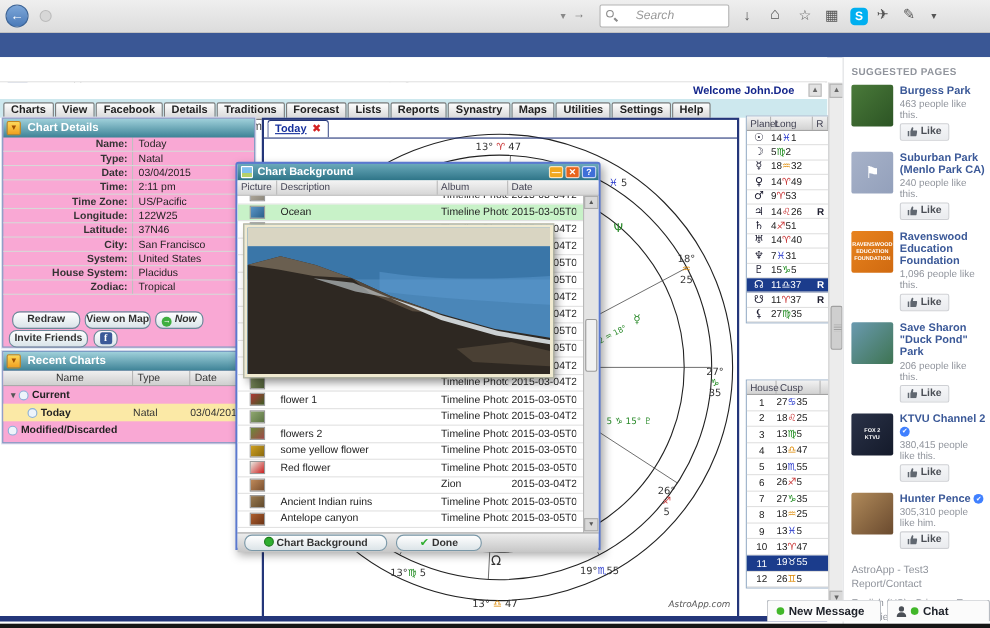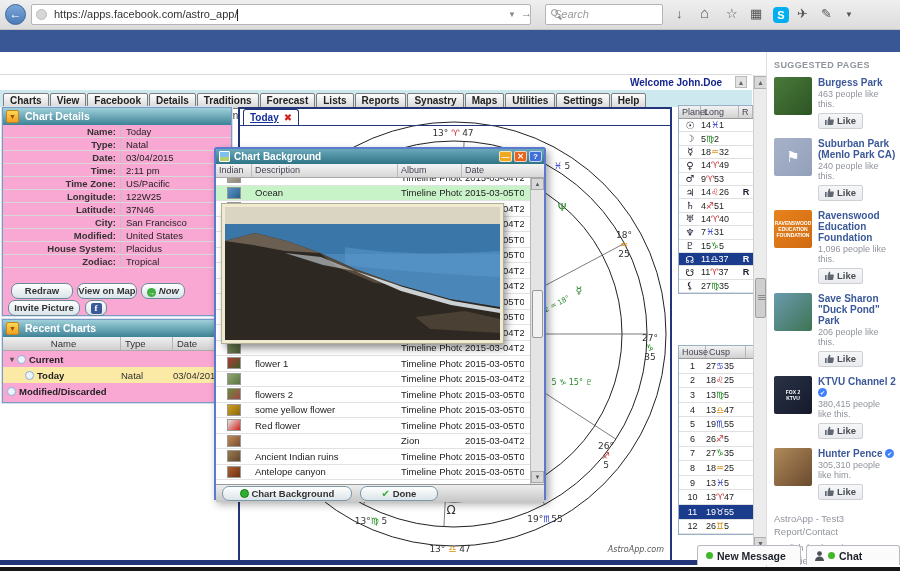--- a/index.html
+++ b/index.html
@@ -10,21 +10,21 @@
   .sym { font-family:"DejaVu Sans", sans-serif; }
 
   
   #bbar { left:0; top:0; width:900px; height:30px; background:linear-gradient(#efefef,#dcdcdc); border-bottom:1px solid #c2c2c2; }
   #backbtn { left:5px; top:4px; width:21px; height:21px; border-radius:50%; background:linear-gradient(#7da7d9,#4a7ab8); border:1px solid #3c6496; color:#fff; font-size:12px; text-align:center; line-height:19px; }
   #urlbar { left:31px; top:4px; width:500px; height:21px; background:#fff; border:1px solid #b4b4b4; border-radius:2px; font-size:11px; color:#333; line-height:19px; padding-left:22px; white-space:nowrap; overflow:hidden; }
   #urlglobe { left:36px; top:9px; width:11px; height:11px; border-radius:50%; background:#d7d7d7; border:1px solid #bbb; }
   .caret { display:inline-block; width:1px; height:12px; background:#222; vertical-align:middle; }
   #urldrop { left:508px; top:10px; font-size:8px; color:#888; }
   #urlgo { left:521px; top:7px; font-size:11px; color:#777; }
-  #bsearch { left:545px; top:4px; width:118px; height:21px; background:#fff; border:1px solid #b4b4b4; border-radius:2px; color:#999; font-size:11px; font-style:italic; line-height:19px; padding-left:8px; }
+  #bsearch { left:545px; top:4px; width:118px; height:21px; background:#fff; border:1px solid #b4b4b4; border-radius:2px; color:#999; font-size:11px; font-style:italic; line-height:19px; padding-left:32px; }
   .mag { position:absolute; width:7px; height:7px; border:1.5px solid #8a8a8a; border-radius:50%; }
   .mag:after { content:""; position:absolute; left:6px; top:7px; width:4px; height:1.5px; background:#8a8a8a; transform:rotate(45deg); }
   .bicon { top:6px; font-size:13px; color:#555; }
   #skype { left:773px; top:7px; width:16px; height:16px; background:#00aff0; border-radius:4px; color:#fff; font-weight:bold; font-size:11px; text-align:center; line-height:16px; }
 
   
   #fbbar { left:0; top:30px; width:900px; height:22px; background:#3a5795; }
   #flogo { left:7px; top:32px; width:18px; height:18px; background:#4e69a2; border-radius:2px; color:#fff; font-family:"Liberation Serif",serif; font-weight:bold; font-size:15px; text-align:center; line-height:17px; }
   #fbsearch { left:30px; top:34px; width:348px; height:15px; background:#fff; border-radius:2px; font-size:10.5px; color:#333; line-height:15px; padding-left:5px; }
   #fbsearchbtn { left:354px; top:34px; width:24px; height:15px; border-left:1px solid #d0d0d0; }
@@ -151,21 +151,20 @@
   .chattab { top:545px; height:20px; background:#fbfbfb; border:1px solid #b8bcc2; border-bottom:none; border-radius:3px 3px 0 0; font-size:10.5px; font-weight:bold; color:#1d2129; display:flex; align-items:center; gap:4px; padding:0 8px; z-index:70; }
   .presdot { width:7px; height:7px; border-radius:50%; background:#42b72a; }
 </style>
 </head>
 <body>
 
 <div id="screen">
 
   <div class="abs" id="bbar">
     <div class="abs" id="backbtn">←</div>
-    <div class="abs" id="urlbar"><span>https://apps.facebook.com/astro_app/</span><span class="caret"></span></div>
     <div class="abs" id="urlglobe"></div>
     <div class="abs" id="urldrop">▼</div>
     <div class="abs" id="urlgo">→</div>
     <div class="abs" id="bsearch">Search</div>
     <div class="abs mag" style="left:551px; top:9px;"></div>
     <div class="abs bicon" style="left:676px; font-weight:bold;">↓</div>
     <div class="abs bicon" style="left:700px; font-size:15px; top:4px;">⌂</div>
     <div class="abs bicon" style="left:726px;">☆</div>
     <div class="abs bicon" style="left:750px;">▦</div>
 
@@ -247,37 +246,37 @@
         </div>
         <div class="frow">
           <div class="flabel">Latitude:</div>
           <div class="fvalue">37N46</div>
         </div>
         <div class="frow">
           <div class="flabel">City:</div>
           <div class="fvalue">San Francisco</div>
         </div>
         <div class="frow">
-          <div class="flabel">Modified:</div>
+          <div class="flabel">System:</div>
           <div class="fvalue">United States</div>
         </div>
         <div class="frow">
           <div class="flabel">House System:</div>
           <div class="fvalue">Placidus</div>
         </div>
         <div class="frow">
           <div class="flabel">Zodiac:</div>
           <div class="fvalue">Tropical</div>
         </div>
       </div>
   </div>
   <div class="abs btn" style="left:11px; top:283px; width:62px;">Redraw</div>
   <div class="abs btn" style="left:77px; top:283px; width:60px;">View on Map</div>
   <div class="abs btn" style="left:141px; top:283px; width:44px; font-style:italic;"><span class="nowico">→</span> <span>Now</span></div>
-  <div class="abs btn" style="left:8px; top:300px; width:72px;">Invite Picture</div>
+  <div class="abs btn" style="left:8px; top:300px; width:72px;">Invite Friends</div>
   <div class="abs btn" id="fbbtn" style="left:85px; top:300px; width:22px;"><span>f</span></div>
 
   <div class="abs panel" id="panel2">
     <div class="phead"><span class="pheadbtn">▼</span><span>Recent Charts</span></div>
     <div id="rchead">
         <div style="width: 118px; text-align: center;">Name</div>
         <div style="width: 52px;">Type</div>
         <div style="width: 56px;">Date</div>
       </div>
     <div id="rcrows">
@@ -562,21 +561,21 @@
 
   <div class="abs" id="dialog">
     <div id="dtitle">
       <div id="dicon"></div>
       <div id="dtitletext">Chart Background</div>
       <div class="winbtn" id="btnmin">—</div>
       <div class="winbtn" id="btnclose">✕</div>
       <div class="winbtn" id="btnhelp">?</div>
     </div>
     <div id="dcolhead">
-        <div class="dc0">Indian</div>
+        <div class="dc0">Picture</div>
         <div class="dc1">Description</div>
         <div class="dc2">Album</div>
         <div class="dc3">Date</div>
       </div>
     <div id="drows">
         <div class="drow" style="margin-top: -8px;">
           <div class="dc0"><span class="dthumb" style="background: linear-gradient(135deg, rgb(184, 176, 162), rgb(141, 136, 124));"></span></div>
           <div class="dc1"></div>
           <div class="dc2">Timeline Photos</div>
           <div class="dc3">2015-03-04T22:</div>

